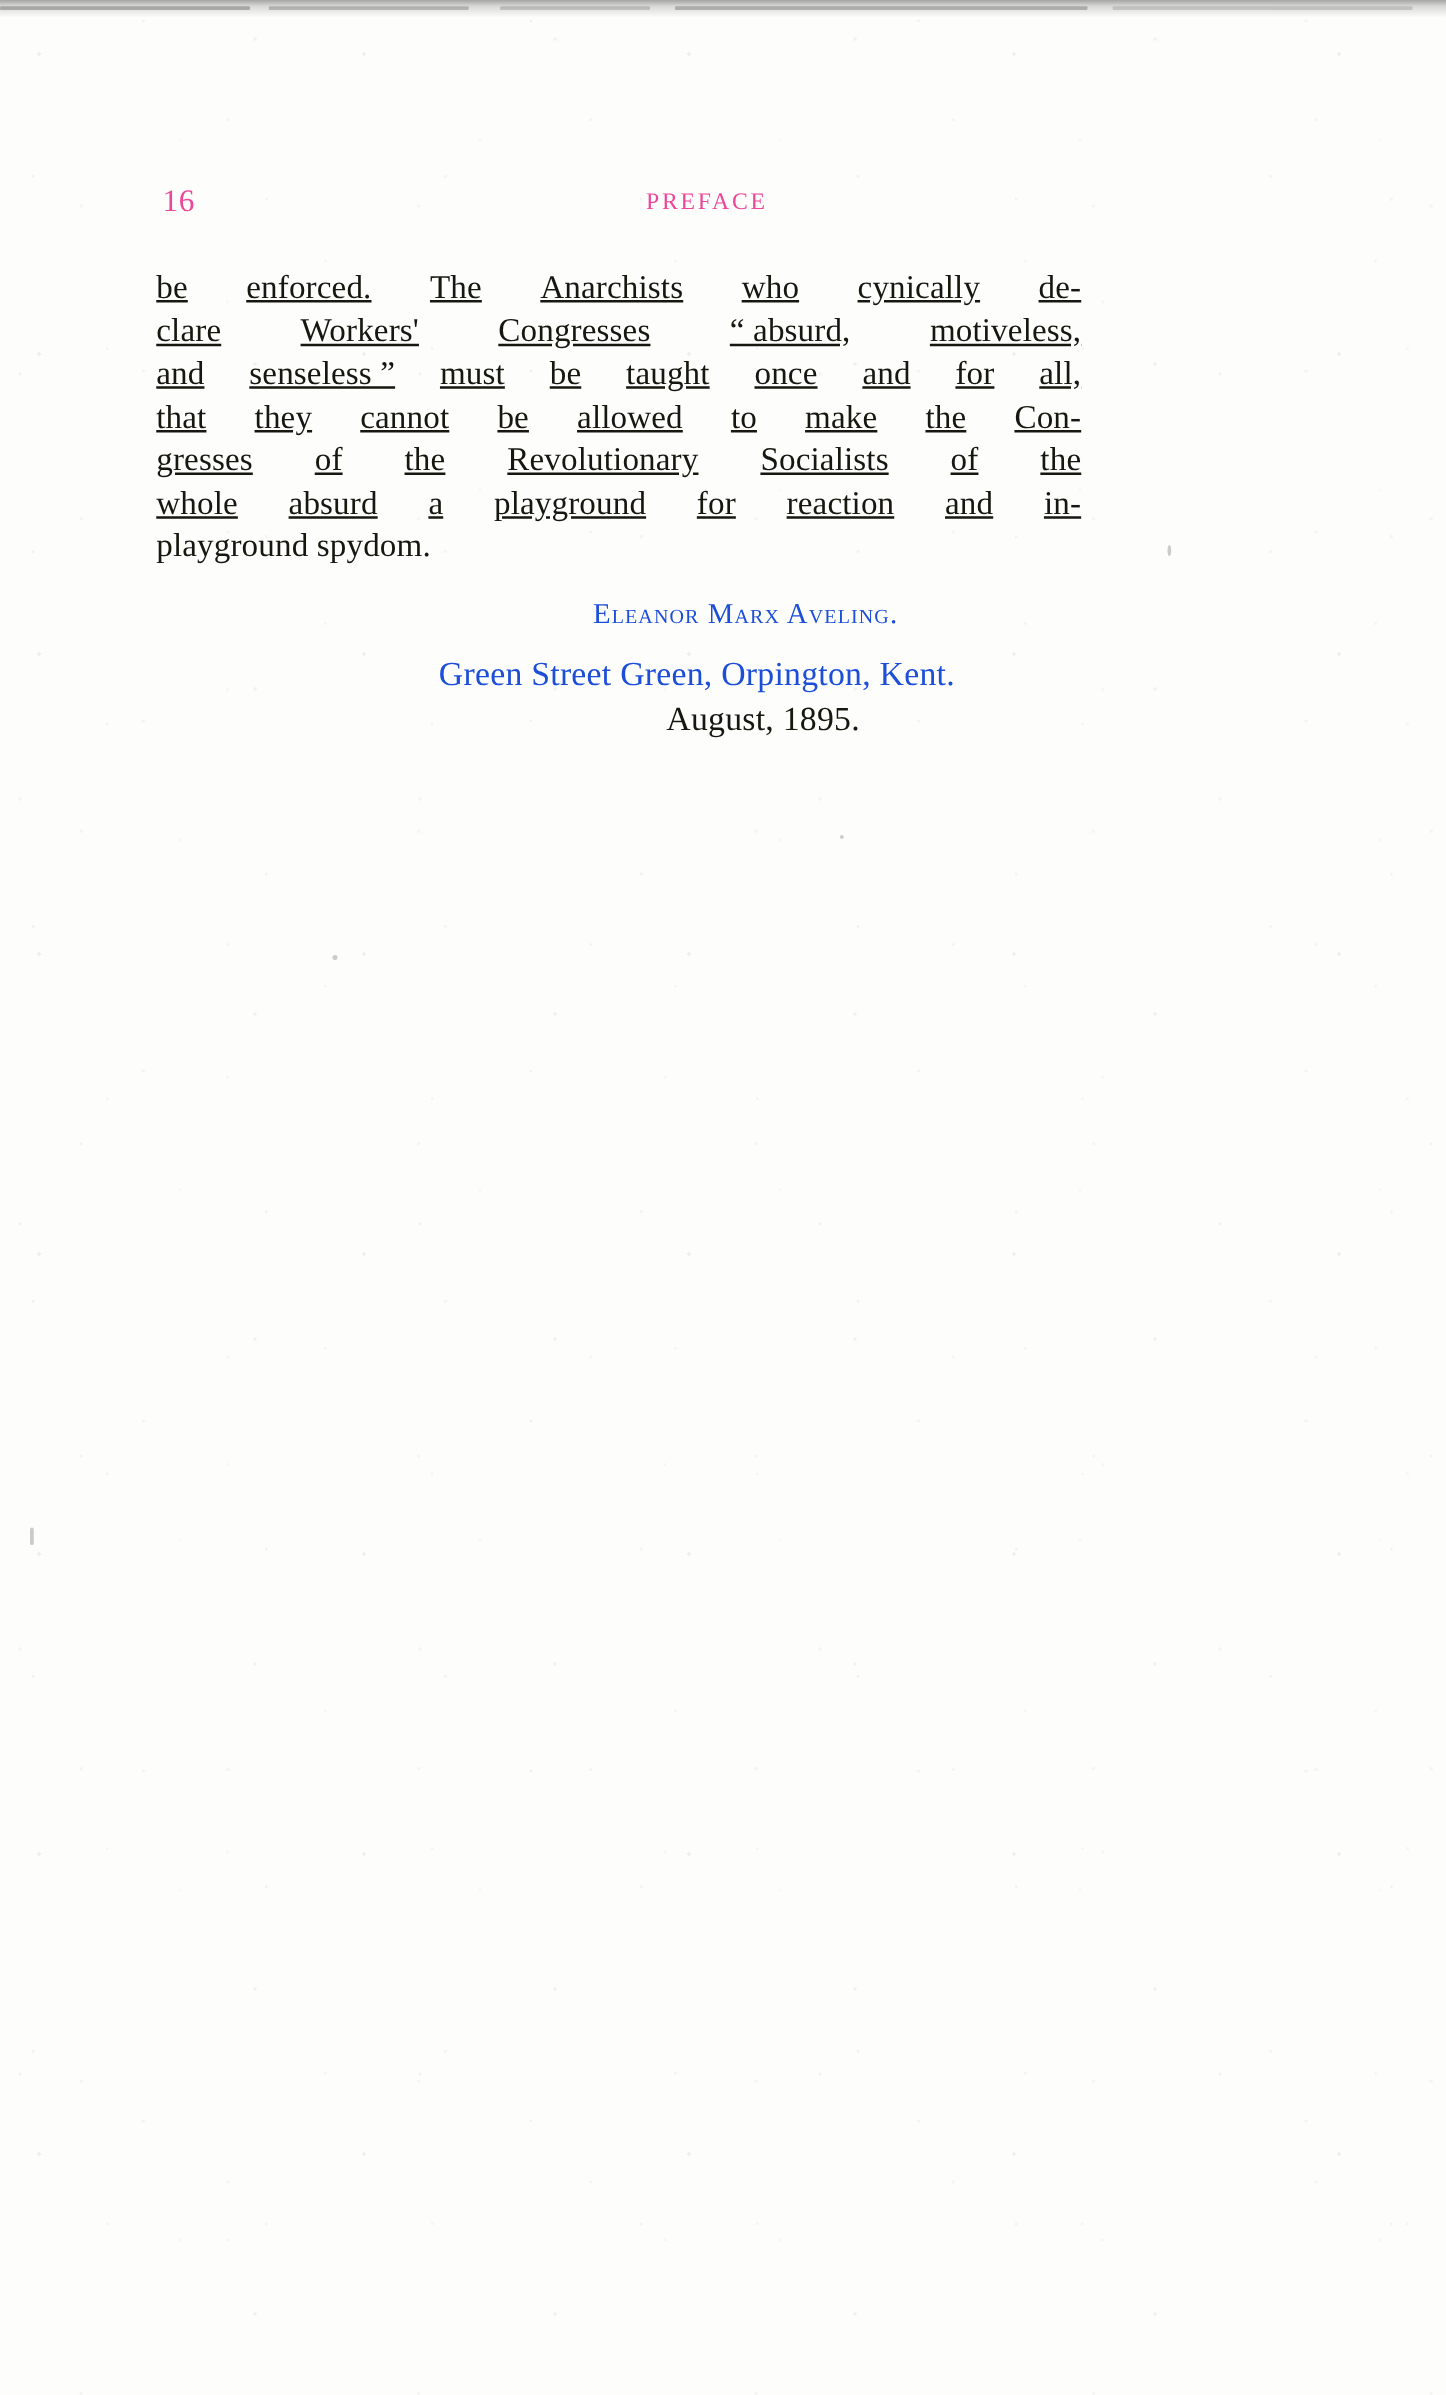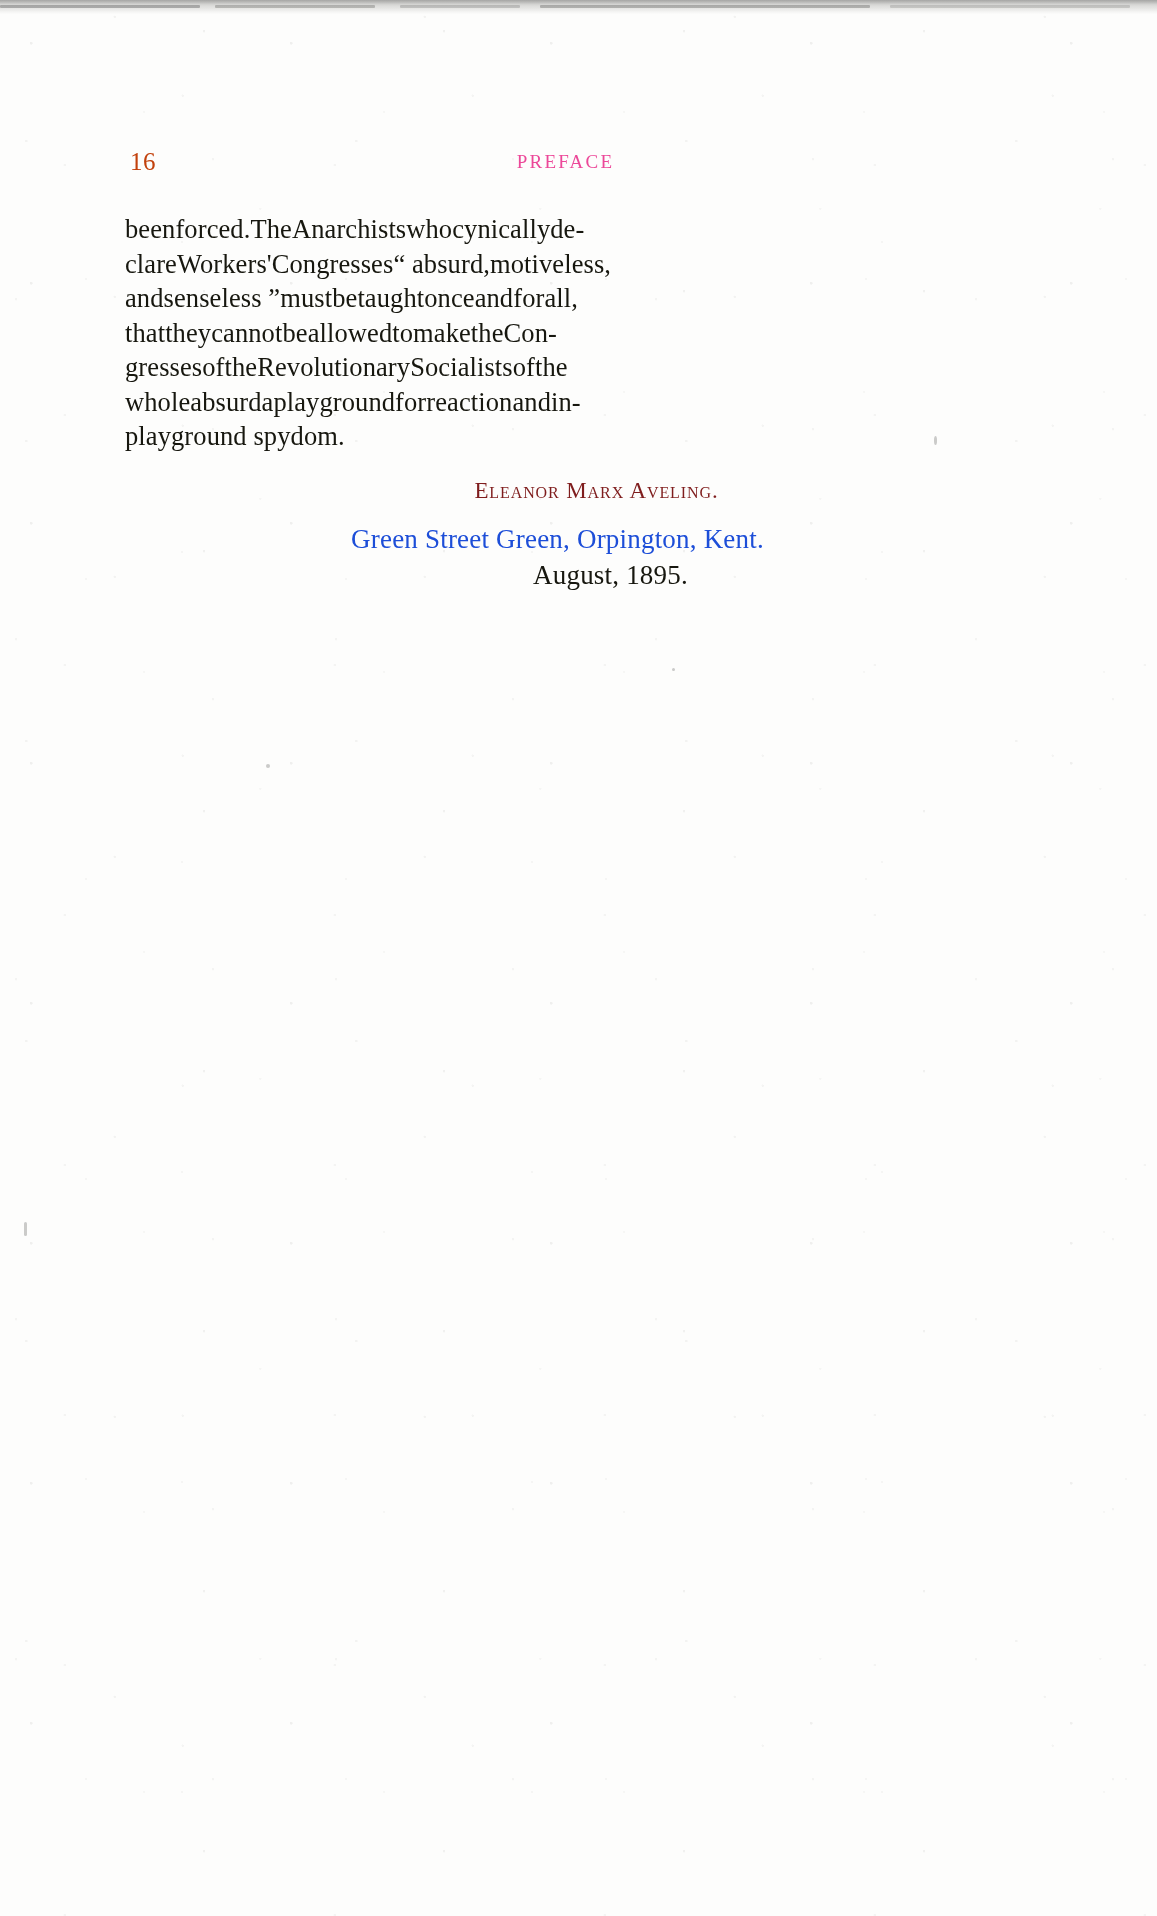--- a/index.html
+++ b/index.html
@@ -72,21 +72,21 @@
     left: 0;
     width: 1157px;
     height: 28px;
   }
   .folio {
     position: absolute;
     left: 130px;
     top: 0;
     font-size: 25px;
     letter-spacing: .5px;
-    color: #c2410c;
+    color: #ec4899;
   }
   .head-title {
     position: absolute;
     left: 0;
     top: 3px;
     width: 1157px;
     text-align: center;
     font-size: 19px;
     letter-spacing: 2.2px;
     color: #ec4899;
@@ -102,34 +102,36 @@
   }
   .body-line {
     font-size: 26.5px;
     line-height: 34.5px;
     color: #17170f;
     white-space: nowrap;
     letter-spacing: .1px;
   }
   .body-line.justify {
     display: flex;
+    justify-content: space-between;
+    text-decoration: underline;
   }
   .body-line.justify > span { white-space: pre; }
 
   
   .signature {
     position: absolute;
     top: 478px;
     left: 0;
     width: 1157px;
     text-align: center;
     text-indent: 36px;
     font-size: 23px;
     letter-spacing: .9px;
-    color: #7f1d1d;
+    color: #1d4ed8;
     font-variant: small-caps;
   }
 
   
   .place {
     position: absolute;
     top: 524px;
     left: 0;
     width: 1157px;
     text-align: center;

